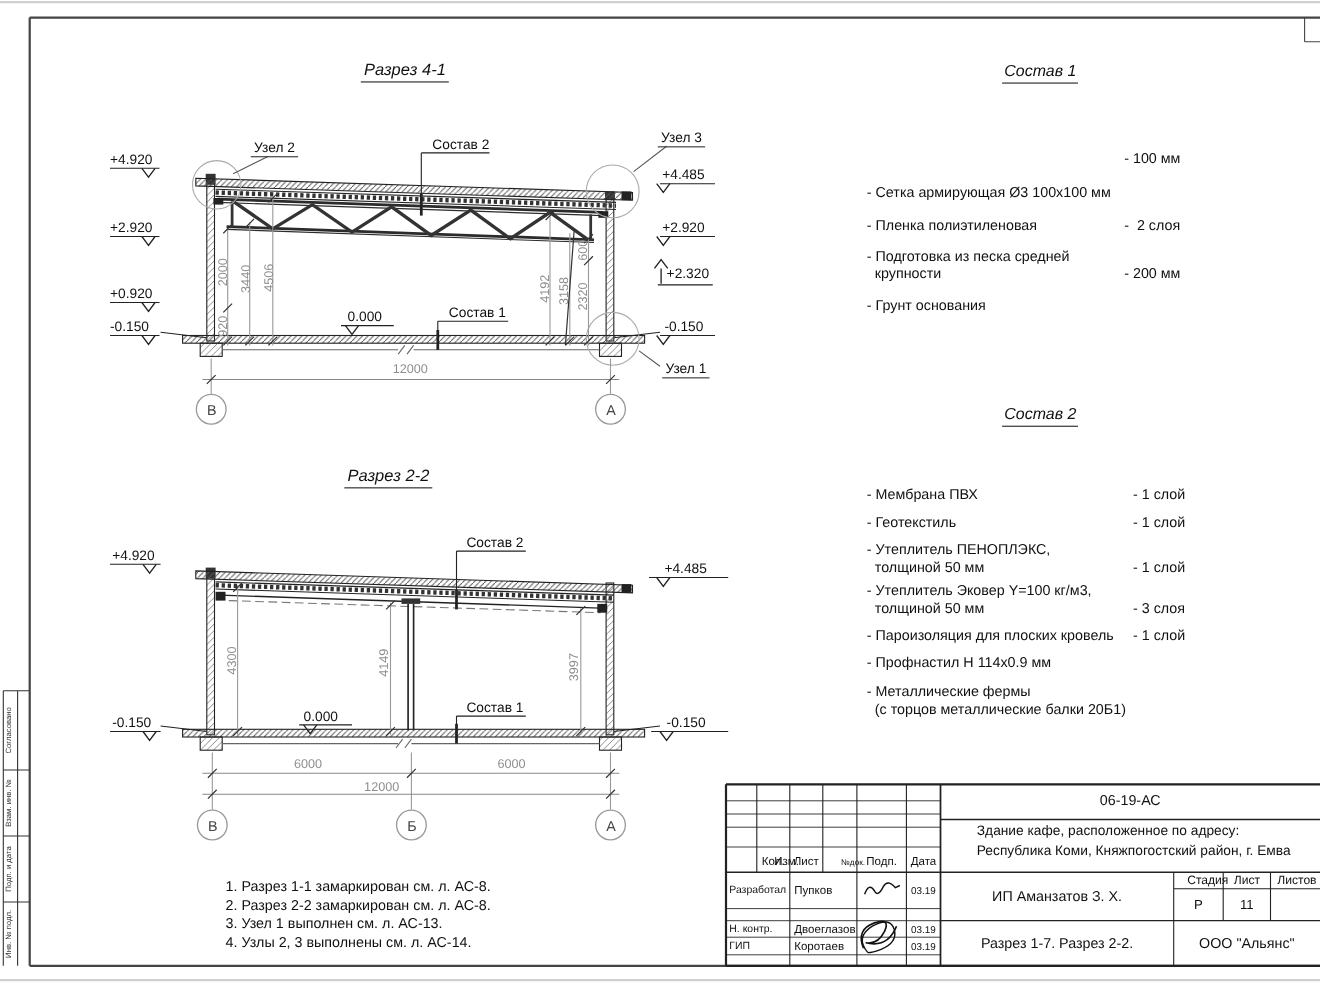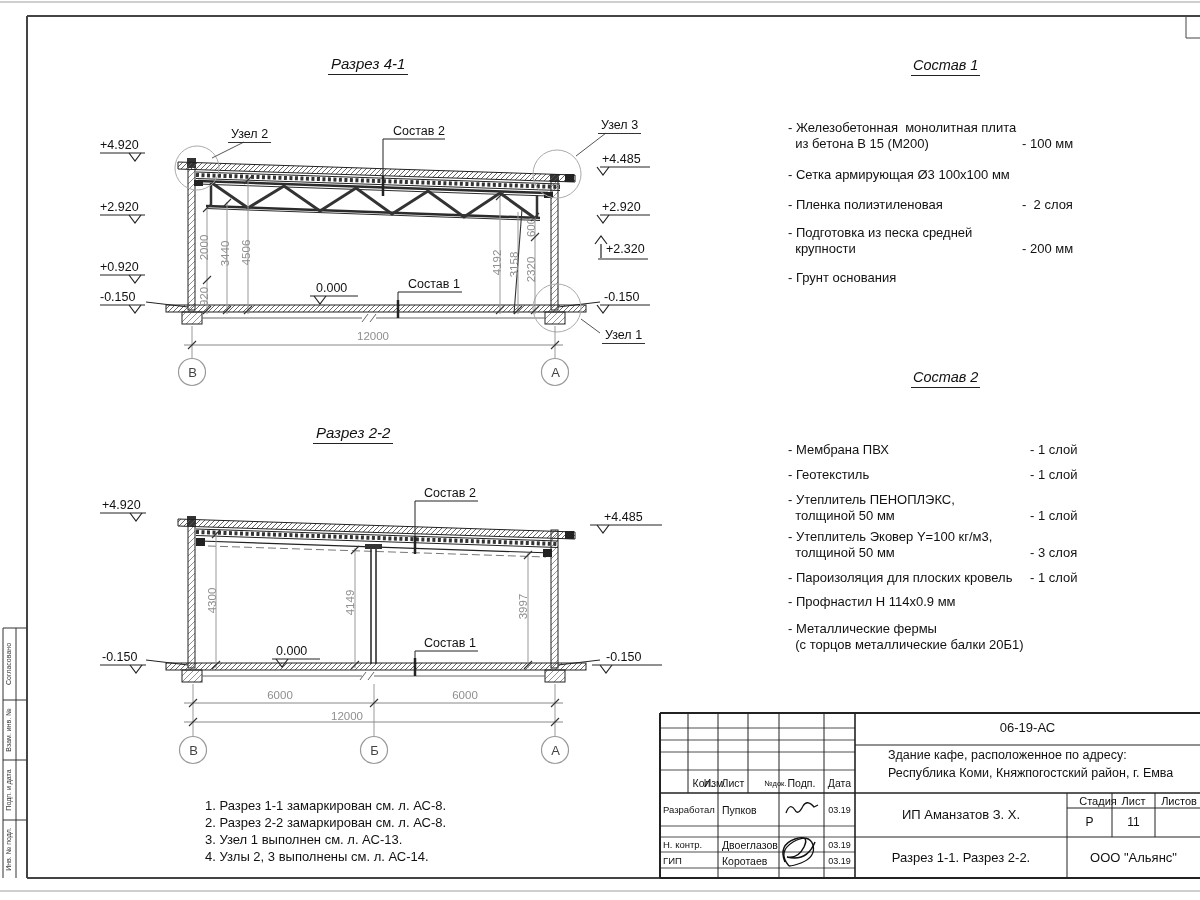--- a/index.html
+++ b/index.html
@@ -242,22 +242,20 @@
   <div class="vdim" style="left:501px;top:600px;">3997</div>
   <div class="dimh" style="left:250px;top:689px;">6000</div>
   <div class="dimh" style="left:435px;top:689px;">6000</div>
   <div class="dimh" style="left:317px;top:710px;">12000</div>
 
   <div class="axis" style="left:180px;top:743px;">В</div>
   <div class="axis" style="left:361px;top:743px;">Б</div>
   <div class="axis" style="left:542px;top:743px;">А</div>
 
   <div class="list-title" style="left:911px;top:57px;">Состав 1</div>
-  <div class="t" style="left:788px;top:120px;">- Железобетонная  монолитная плита
-  из бетона В 15 (М200)</div>
   <div class="t" style="left:1022px;top:136px;">- 100 мм</div>
   <div class="t" style="left:788px;top:167px;">- Сетка армирующая Ø3 100x100 мм</div>
   <div class="t" style="left:788px;top:197px;">- Пленка полиэтиленовая</div>
   <div class="t" style="left:1022px;top:197px;">-  2 слоя</div>
   <div class="t" style="left:788px;top:225px;">- Подготовка из песка средней
   крупности</div>
   <div class="t" style="left:1022px;top:241px;">- 200 мм</div>
   <div class="t" style="left:788px;top:270px;">- Грунт основания</div>
 
   <div class="list-title" style="left:911px;top:369px;">Состав 2</div>
@@ -302,21 +300,21 @@
   <div class="tb" style="left:663px;top:856px;font-size:9.5px;">ГИП</div>
   <div class="tb" style="left:722px;top:855px;font-size:10.5px;">Коротаев</div>
   <div class="tb tbc" style="left:824px;top:856px;width:31px;font-size:9px;">03.19</div>
 
   <div class="tb tbc" style="left:855px;top:808px;width:212px;font-size:13px;">ИП Аманзатов З. Х.</div>
   <div class="tb tbc" style="left:1067px;top:795px;width:62px;font-size:11px;">Стадия</div>
   <div class="tb tbc" style="left:1112px;top:795px;width:43px;font-size:11px;">Лист</div>
   <div class="tb tbc" style="left:1155px;top:795px;width:48px;font-size:11px;">Листов</div>
   <div class="tb tbc" style="left:1067px;top:816px;width:45px;font-size:12px;">Р</div>
   <div class="tb tbc" style="left:1112px;top:816px;width:43px;font-size:12px;">11</div>
-  <div class="tb tbc" style="left:855px;top:851px;width:212px;font-size:13px;">Разрез 1-1. Разрез 2-2.</div>
+  <div class="tb tbc" style="left:855px;top:851px;width:212px;font-size:13px;">Разрез 1-7. Разрез 2-2.</div>
   <div class="tb tbc" style="left:1067px;top:851px;width:133px;font-size:13px;">ООО "Альянс"</div>
 
   <div class="mlabel" style="left:-31px;top:659px;">Согласовано</div>
   <div class="mlabel" style="left:-31px;top:725px;">Взам. инв. №</div>
   <div class="mlabel" style="left:-31px;top:785px;">Подп. и дата</div>
   <div class="mlabel" style="left:-31px;top:844px;">Инв. № подл.</div>
 
 </div>
 
 </body></html>

